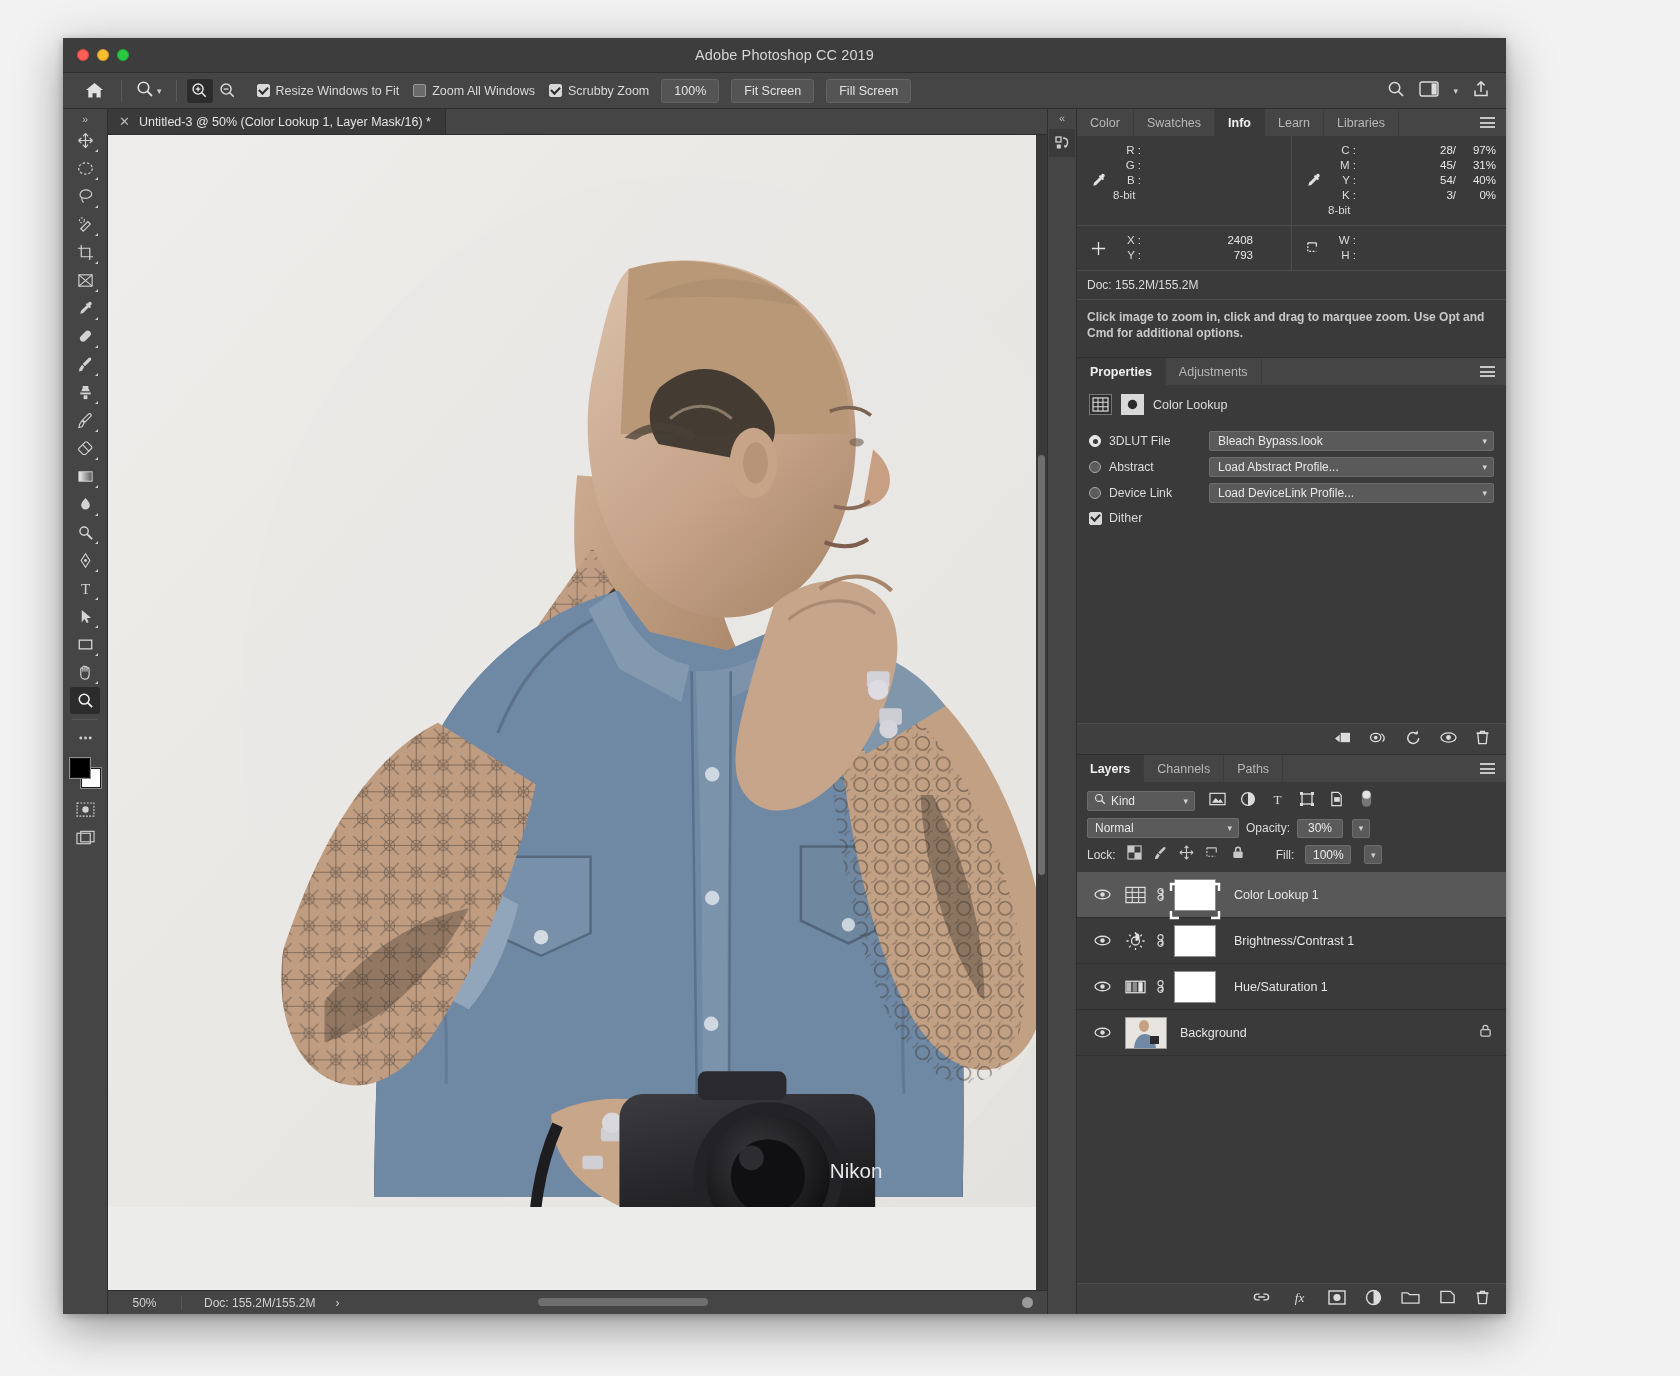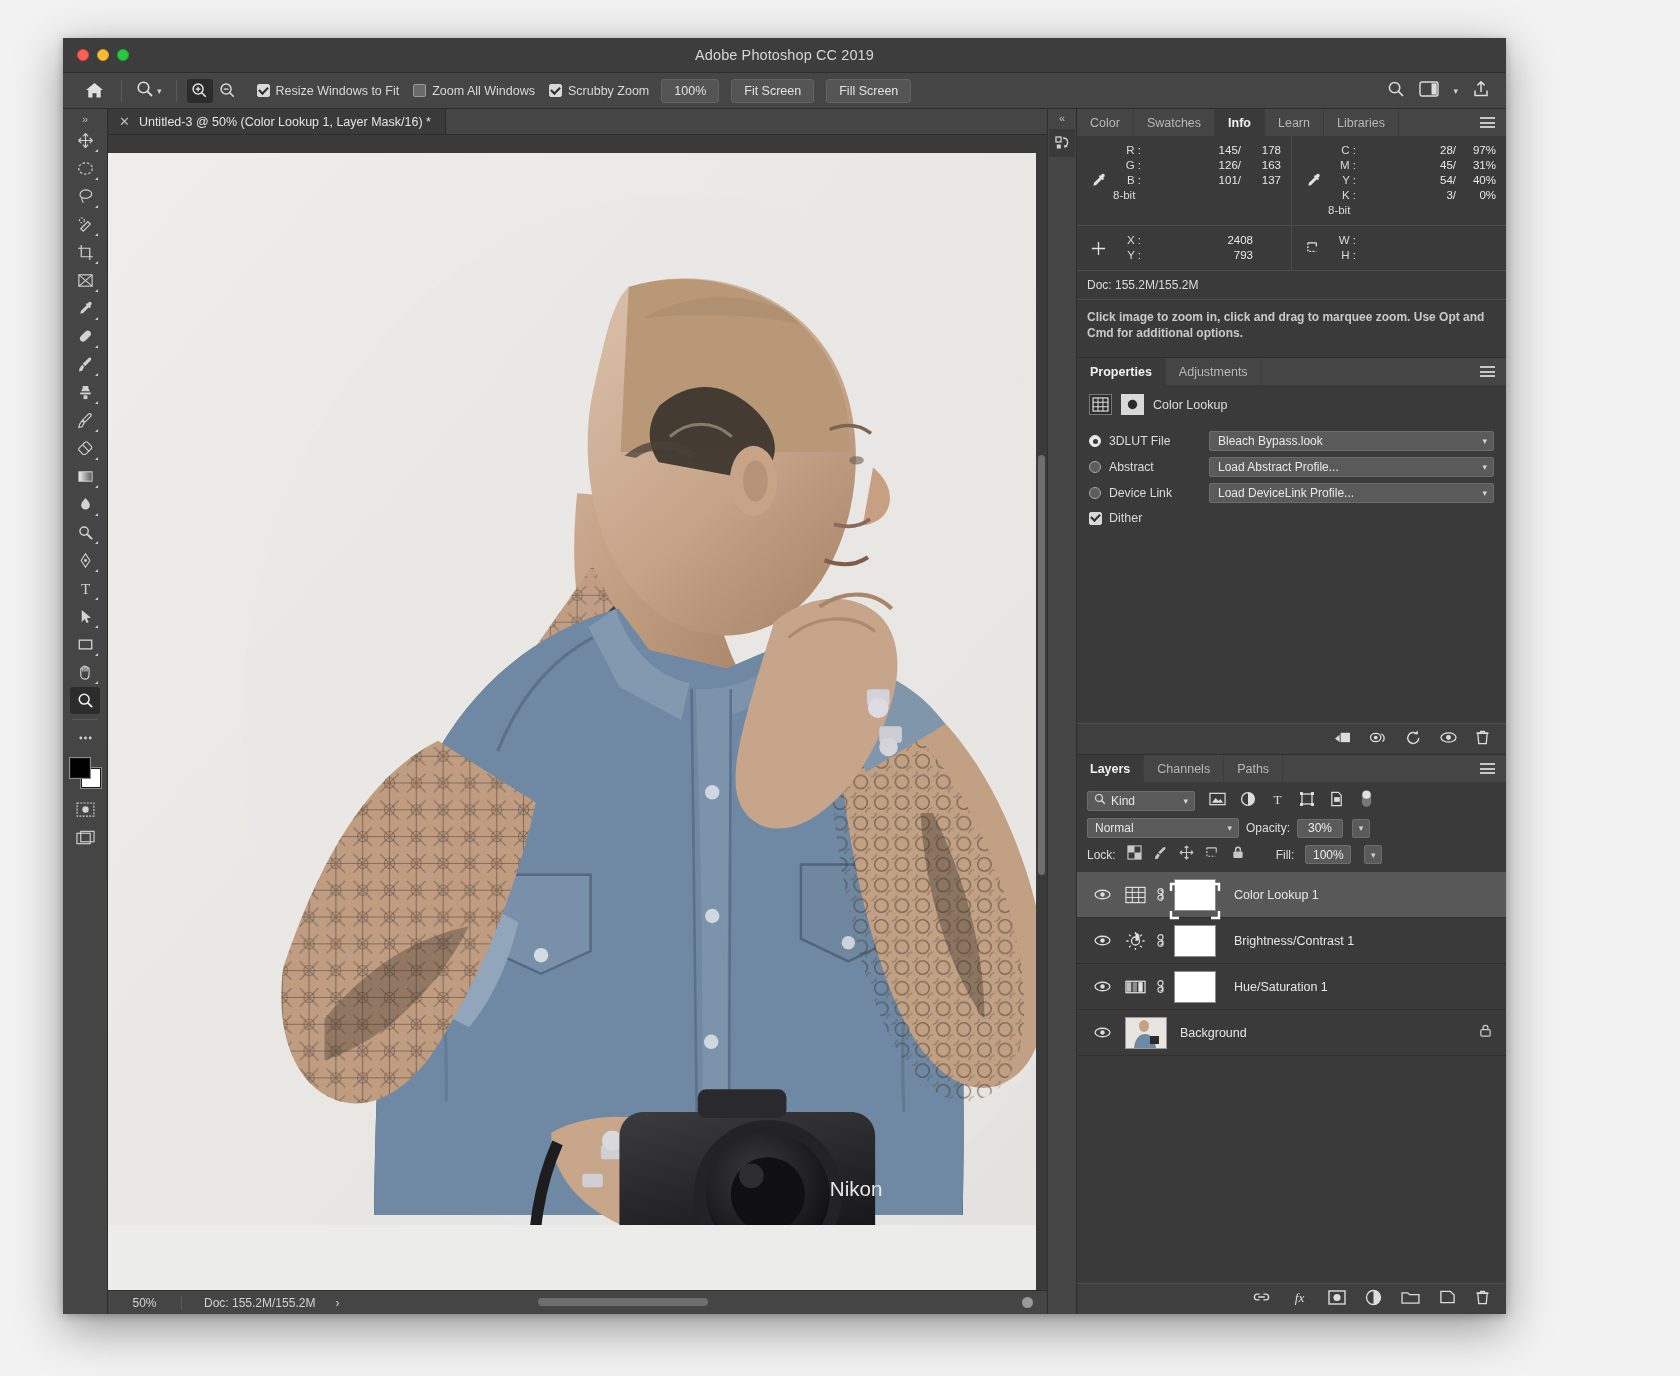--- a/index.html
+++ b/index.html
@@ -98,21 +98,21 @@
     height:26px;background:#454545;display:flex;align-items:stretch;flex:0 0 26px;
     border-bottom:1px solid #2d2d2d;
   }
   #doc-tab{
     background:#3a3a3a;display:flex;align-items:center;gap:9px;padding:0 14px 0 11px;
     font-size:12.5px;color:#e3e3e3;border-right:1px solid #2d2d2d;
   }
   .tab-x{ font-size:13px;color:#b9b9b9;line-height:1; }
   #canvas-wrap{ flex:1;position:relative;background:#3a3a3a;min-height:0;display:flex;}
   #canvas{
-    position:relative;flex:1;margin:18px 0 0 0;background:#ececea;overflow:hidden;
+    position:relative;flex:1;margin:0 0 0 0;background:#ececea;overflow:hidden;
   }
   #canvas-scroll-v{
     width:11px;background:#3a3a3a;position:relative;
   }
   #canvas-scroll-v .thumb{
     position:absolute;left:2px;top:320px;width:7px;height:420px;background:#6e6e6e;border-radius:4px;
   }
   #statusbar{
     height:24px;background:#454545;display:flex;align-items:center;flex:0 0 24px;
     font-size:12px;color:#d2d2d2;border-top:1px solid #2e2e2e;position:relative;
@@ -670,25 +670,20 @@
               <svg width="17" height="17" viewBox="0 0 18 18">
                   <path d="M12.4 2.2a2 2 0 0 1 2.8 2.8l-1.3 1.3 1 1-1.4 1.4-1-1-6 6-3 .8.8-3 6-6-1-1 1.4-1.4 1 1z" fill="#e2e2e2"></path>
                 </svg>
             </div>
             <div class="ic-keys">
               <div>R :</div>
                 <div>G :</div>
                 <div>B :</div>
               <div class="bitdepth" style="text-align:left;padding-left:2px">8-bit</div>
             </div>
-            <div class="ic-vals">
-              <span class="pair"><b>145/</b><i>178</i></span>
-              <span class="pair"><b>126/</b><i>163</i></span>
-              <span class="pair"><b>101/</b><i>137</i></span>
-            </div>
           </div>
           <div class="info-cell">
             <div class="ic-icon">
               <svg width="17" height="17" viewBox="0 0 18 18">
                   <path d="M12.4 2.2a2 2 0 0 1 2.8 2.8l-1.3 1.3 1 1-1.4 1.4-1-1-6 6-3 .8.8-3 6-6-1-1 1.4-1.4 1 1z" fill="#e2e2e2"></path>
                 </svg>
             </div>
             <div class="ic-keys">
               <div>C :</div>
                 <div>M :</div>

